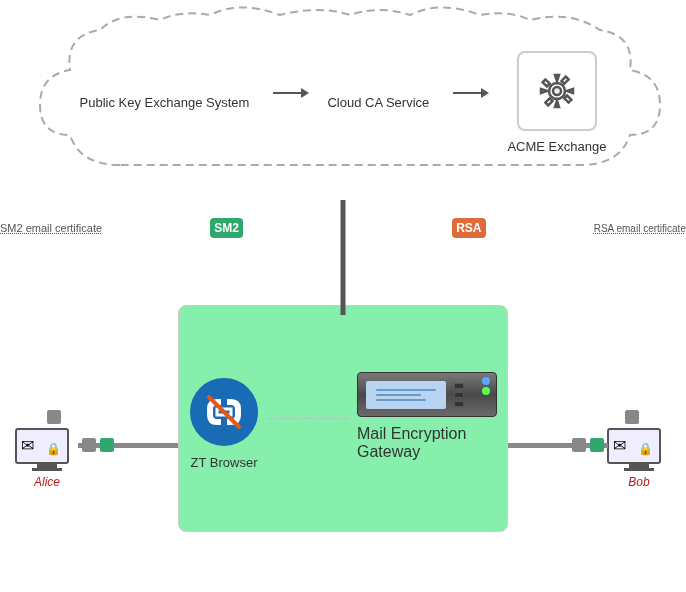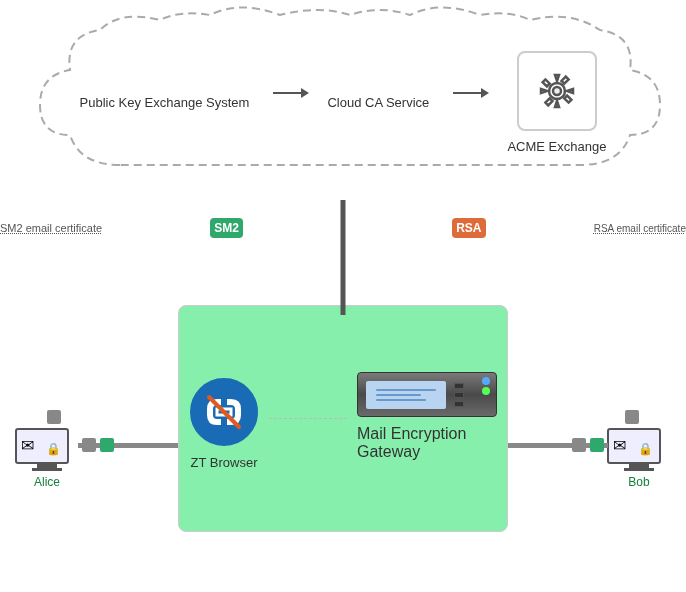--- a/index.html
+++ b/index.html
@@ -268,21 +268,22 @@
     }
     .monitor-base {
       width: 30px;
       height: 3px;
       background: #555;
       margin: 0 auto;
     }
 
     .person-label {
       font-size: 12px;
-      color: #15803d;
+      color: #b91c1c;
+      font-style: italic;
     }
 
     .cloud-svg-container {
       position: absolute;
       top: 5px;
       left: 20px;
       right: 20px;
       height: 195px;
       pointer-events: none;
     }

